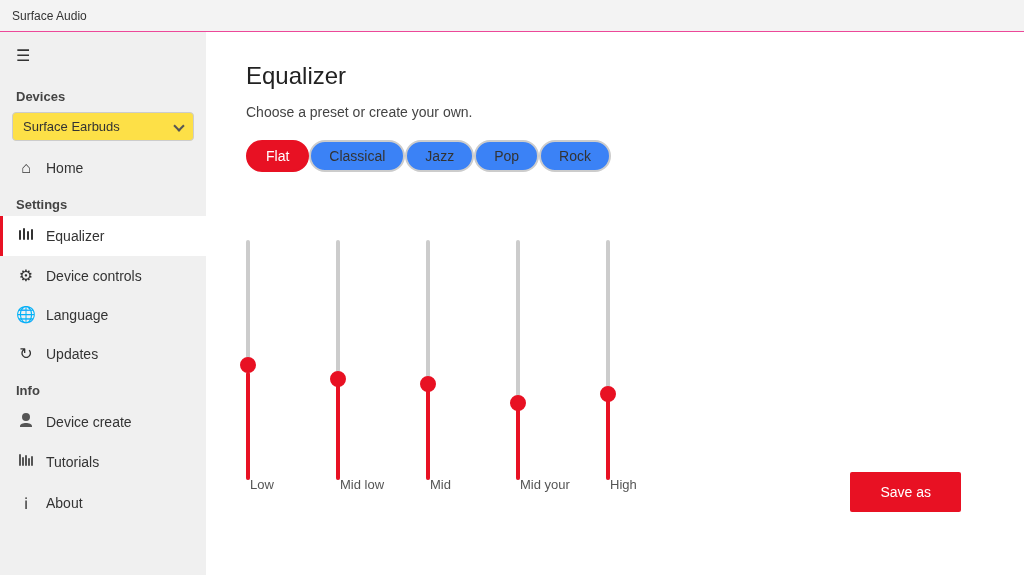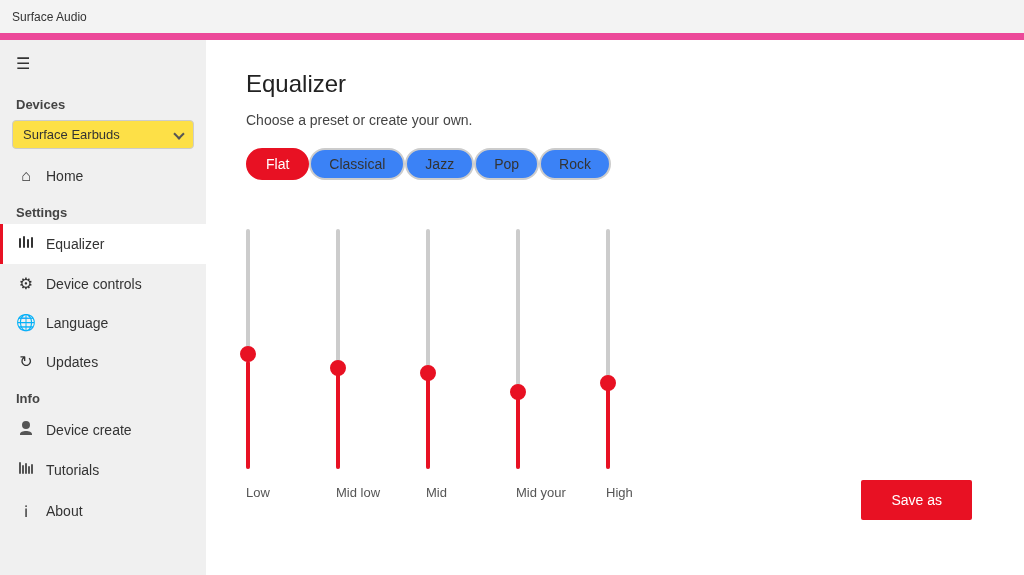--- a/index.html
+++ b/index.html
@@ -9,25 +9,25 @@
       width: 1024px;
       height: 575px;
       overflow: hidden;
       display: flex;
       flex-direction: column;
     }
 
     
     .title-bar {
       background: #f3f3f3;
-      height: 40px;
+      height: 32px;
       display: flex;
       align-items: center;
       padding: 0 12px;
-      border-bottom: 7px solid #ec4899;
+      border-bottom: 1px solid #ec4899;
       font-size: 12px;
       color: #333;
       flex-shrink: 0;
     }
 
     
     .app-body {
       display: flex;
       flex: 1;
       overflow: hidden;
@@ -143,22 +143,21 @@
       display: flex;
       align-items: flex-end;
       gap: 0;
       height: 310px;
       padding-bottom: 30px;
       position: relative;
     }
 
     .eq-band {
       display: flex;
-      flex-direction: column;
-      align-items: flex-start;
+      align-items: flex-end;
       width: 90px;
       position: relative;
     }
 
     .slider-track-container {
       width: 4px;
       height: 240px;
       background: #ccc;
       border-radius: 2px;
       position: relative;
@@ -189,21 +188,21 @@
     .band-label {
       font-size: 13px;
       color: #555;
       text-align: center;
       margin-top: 4px;
     }
 
     
     .save-btn-container {
       position: absolute;
-      right: 12px;
+      right: 23px;
       bottom: 10px;
       text-decoration: underline;
     }
 
     .save-btn {
       background: #e81123;
       color: #fff;
       border: none;
       padding: 12px 30px;
       font-size: 14px;

